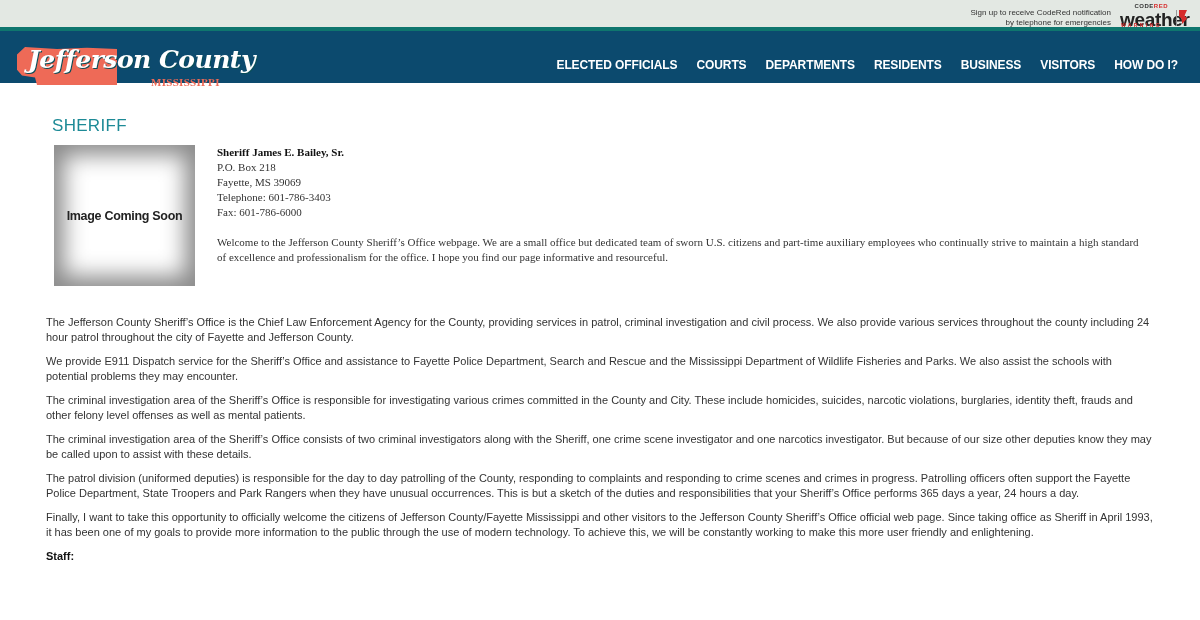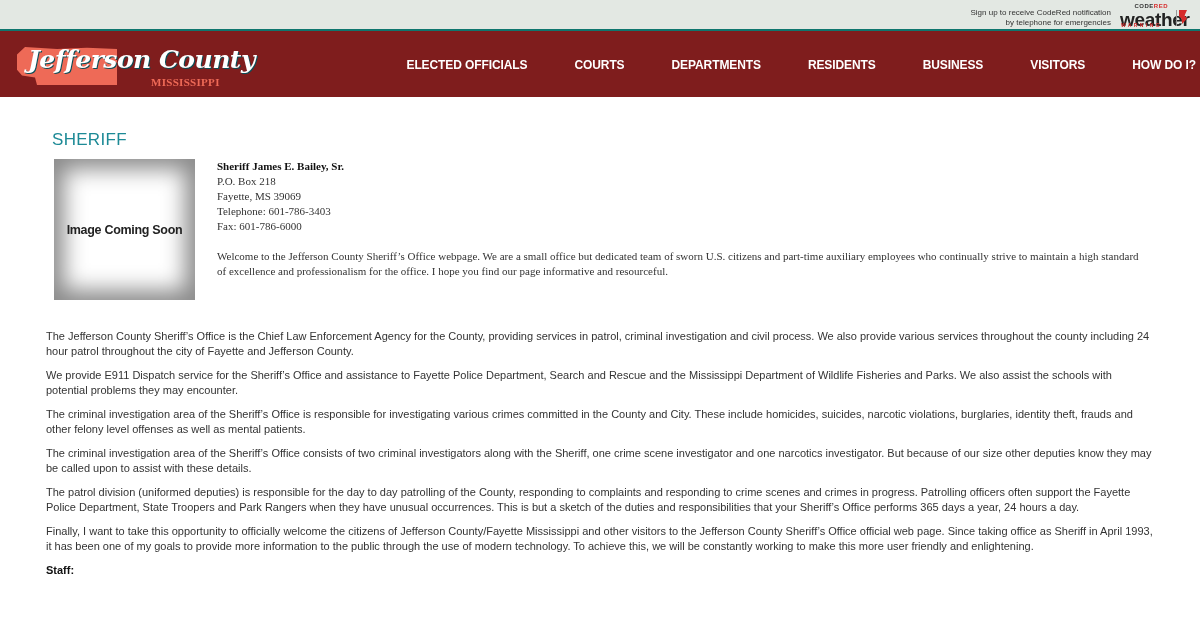--- a/index.html
+++ b/index.html
@@ -1,54 +1,54 @@
 <!DOCTYPE html>
 <html><head>
   <meta charset="utf-8">
   <style>
     * { box-sizing: border-box; margin: 0; padding: 0; }
     html, body { width: 1200px; height: 620px; overflow: hidden; background: #ffffff; }
     body { font-family: "DejaVu Sans", sans-serif; color: #333333; }
 
     .topbar {
-      height: 31px; background: #e3e8e3; border-bottom: 2px solid #0f766e;
+      height: 31px; background: #e3e8e3; border-bottom: 4px solid #0f766e;
       position: relative;
     }
     .codered-text {
       position: absolute; right: 89px; top: 8px; text-align: right;
       font-family: "Liberation Sans", sans-serif; font-size: 8px; line-height: 10px; color: #333;
     }
     .codered-logo {
       position: absolute; right: 12px; top: 3px; width: 68px; height: 25px;
     }
     .codered-logo .cr-top { position: absolute; right: 20px; top: 0; font-family: "Liberation Sans", sans-serif; font-size: 6px; font-weight: bold; letter-spacing: 0.5px; color: #333; }
     .codered-logo .cr-top span { color: #d62b2b; }
     .codered-logo .cr-main { position: absolute; left: 0; top: 6px; font-family: "Liberation Sans", sans-serif; font-size: 19px; font-weight: bold; color: #222; letter-spacing: -0.3px; }
     .codered-logo .cr-sub { position: absolute; left: 1px; top: 19px; font-family: "Liberation Sans", sans-serif; font-size: 5px; font-weight: bold; color: #d62b2b; letter-spacing: 2.4px; }
     .codered-logo .cr-bar { position: absolute; right: 11px; top: 7px; width: 1px; height: 16px; background: #999; }
     .codered-logo .cr-state { position: absolute; right: 1px; top: 7px; width: 8px; height: 14px; background: #d62b2b; clip-path: polygon(0 0, 100% 0, 70% 40%, 100% 60%, 40% 100%, 30% 60%, 0 45%); }
 
     .header {
-      height: 66px; background: #7f1d1d; position: relative;
+      height: 52px; background: #0c4a6e; position: relative;
     }
     .logo { position: absolute; left: 14px; top: 12px; width: 230px; height: 48px; }
     .logo .state-shape {
       position: absolute; left: 3px; top: 4px; width: 100px; height: 38px; background: #ee6a57;
       clip-path: polygon(0 20%, 8% 0, 40% 5%, 70% 2%, 100% 5%, 100% 100%, 20% 100%, 18% 80%, 5% 75%, 0 60%);
     }
     .logo .script {
       position: absolute; left: 14px; top: 2px; font-family: "DejaVu Serif", serif; font-style: italic; font-weight: bold;
       font-size: 25px; color: #ffffff; letter-spacing: -0.5px; text-shadow: 1px 1px 0 #0b4f58;
       white-space: nowrap;
     }
     .logo .ms {
       position: absolute; left: 137px; top: 33px; font-family: Liberation Serif, serif; font-weight: bold;
       font-size: 11px; color: #ee6a57; letter-spacing: 0.3px;
     }
-    .nav { position: absolute; right: 4px; top: 27px; display: flex; gap: 28px; }
+    .nav { position: absolute; right: 22px; top: 27px; display: flex; }
     .nav a {
       font-family: "Liberation Sans", sans-serif; font-size: 12px; font-weight: bold; color: #ffffff;
       text-decoration: none; margin-left: 19px; letter-spacing: -0.1px; white-space: nowrap;
     }
 
     .content { padding: 0 46px; }
     .page-title {
       margin-top: 33px; margin-left: 6px; font-family: "Liberation Sans", sans-serif; font-size: 17px; color: #1d8a96;
       font-weight: normal; letter-spacing: 0.3px;
     }

